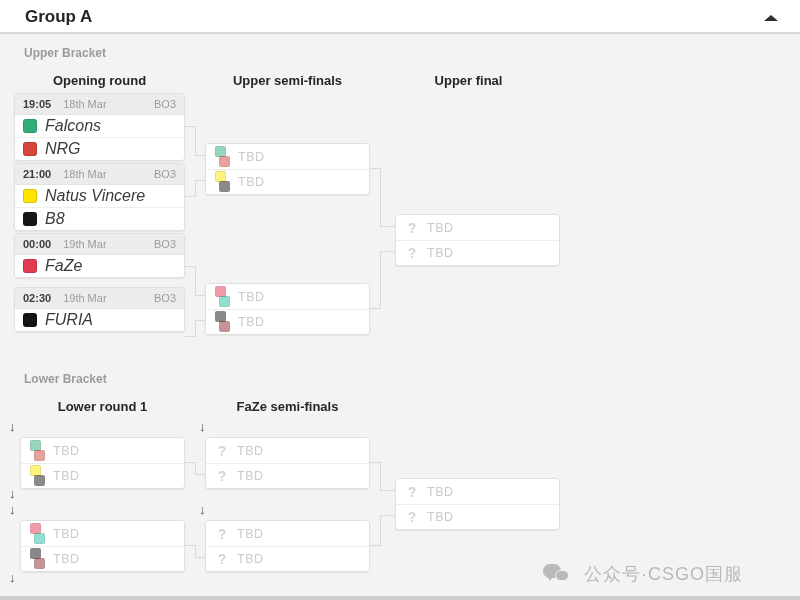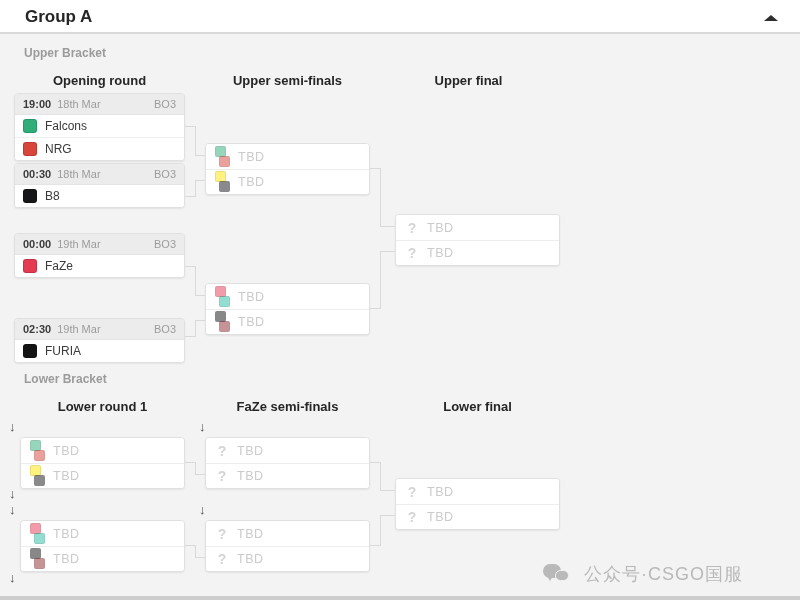--- a/index.html
+++ b/index.html
@@ -17,26 +17,26 @@
 
   
   .seclabel { position:absolute; font-size:12px; font-weight:bold; color:#9b9b9b; }
   .colhead  { position:absolute; font-size:13px; font-weight:bold; color:#262626; text-align:center; }
 
   
   .match { position:absolute; background:#fff; border:1px solid #e0e0e0; border-radius:4px;
     box-shadow:0 1px 2px rgba(0,0,0,.07); overflow:hidden; }
   .mhead { height:20px; background:#ececec; display:flex; align-items:center; padding:0 8px; font-size:11px; }
   .mtime { font-weight:bold; color:#3c3c3c; }
-  .mdate { color:#9c9c9c; margin-left:6px; }
+  .mdate { color:#9c9c9c; margin-left:12px; }
   .mformat { color:#9c9c9c; margin-left:auto; }
   .trow { height:23px; display:flex; align-items:center; padding:0 8px; border-top:1px solid #efefef; background:#fff; }
   .mhead + .trow { border-top:1px solid #e4e4e4; }
   .logo { width:14px; height:14px; border-radius:3px; margin-right:8px; flex:none; border:1px solid rgba(0,0,0,.14); }
-  .tname { font-size:12px; color:#3a3a3a; }
+  .tname { font-size:16px; color:#3a3a3a;font-style:italic; }
 
   
   .tbdcard .trow { height:25px; border-top:none; }
   .tbdcard .trow + .trow { border-top:1px solid #ededed; }
   .stack { position:relative; width:18px; height:24px; margin-right:6px; flex:none; }
   .mini { position:absolute; width:11px; height:11px; border-radius:2px; opacity:.5; border:1px solid rgba(0,0,0,.18); }
   .mini.a { left:1px; top:1px; }
   .mini.b { left:5px; top:11px; }
   .qmark { width:16px; margin-right:7px; font-size:14px; font-weight:bold; color:#d4d4d4; text-align:center; flex:none; }
   .tbdlabel { font-size:12.5px; color:#cbcbcb; letter-spacing:.5px; }
@@ -68,63 +68,66 @@
   </div>
 
   <div class="seclabel" style="left:24px;top:46px;">Upper Bracket</div>
   <div class="seclabel" style="left:24px;top:372px;">Lower Bracket</div>
 
   <div class="colhead" style="left:205px;top:73px;width:165px;">Upper semi-finals</div>
   <div class="colhead" style="left:14px;top:73px;width:171px;">Opening round</div>
   <div class="colhead" style="left:386px;top:73px;width:165px;">Upper final</div>
   <div class="colhead" style="left:20px;top:399px;width:165px;">Lower round 1</div>
   <div class="colhead" style="left:205px;top:399px;width:165px;">FaZe semi-finals</div>
-  <div class="colhead" style="left:395px;top:399px;width:165px;">Lower final</div>
 
   <div class="match" style="left:14px;top:93px;width:171px;">
     <div class="mhead">
-      <span class="mtime">19:00</span>
+      <span class="mtime">19:05</span>
       <span class="mdate">18th Mar</span>
       <span class="mformat">BO3</span>
     </div>
     <div class="trow">
       <span class="logo" title="Falcons" style="background: rgb(47, 174, 122);"></span>
       <span class="tname">Falcons</span>
     </div>
     <div class="trow">
       <span class="logo" title="NRG" style="background: rgb(216, 69, 58);"></span>
       <span class="tname">NRG</span>
     </div>
   </div>
 
   <div class="match" style="left:14px;top:163px;width:171px;">
     <div class="mhead">
-      <span class="mtime">00:30</span>
+      <span class="mtime">21:00</span>
       <span class="mdate">18th Mar</span>
       <span class="mformat">BO3</span>
+    </div>
+    <div class="trow">
+      <span class="logo" title="Natus Vincere" style="background: rgb(255, 230, 0);"></span>
+      <span class="tname">Natus Vincere</span>
     </div>
     <div class="trow">
       <span class="logo" title="B8" style="background: rgb(23, 23, 26);"></span>
       <span class="tname">B8</span>
     </div>
   </div>
 
   <div class="match" style="left:14px;top:233px;width:171px;">
     <div class="mhead">
       <span class="mtime">00:00</span>
       <span class="mdate">19th Mar</span>
       <span class="mformat">BO3</span>
     </div>
     <div class="trow">
       <span class="logo" title="FaZe" style="background: rgb(228, 59, 82);"></span>
       <span class="tname">FaZe</span>
     </div>
   </div>
 
-  <div class="match" style="left:14px;top:318px;width:171px;">
+  <div class="match" style="left:14px;top:287px;width:171px;">
     <div class="mhead">
       <span class="mtime">02:30</span>
       <span class="mdate">19th Mar</span>
       <span class="mformat">BO3</span>
     </div>
     <div class="trow">
       <span class="logo" title="FURIA" style="background: rgb(20, 20, 20);"></span>
       <span class="tname">FURIA</span>
     </div>
   </div>

